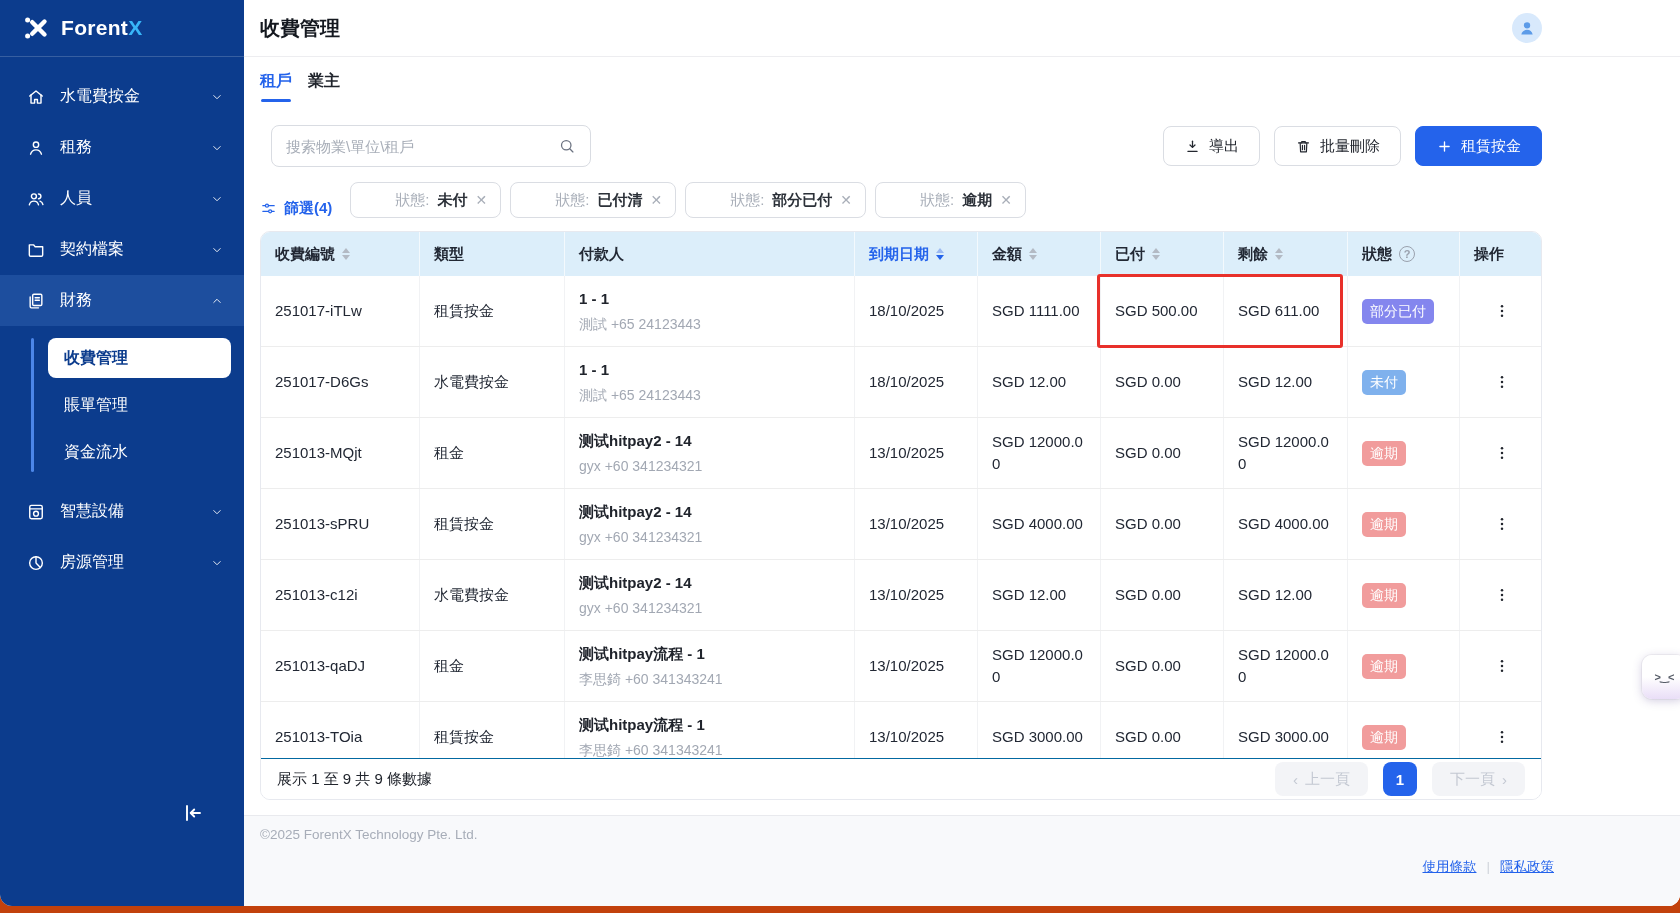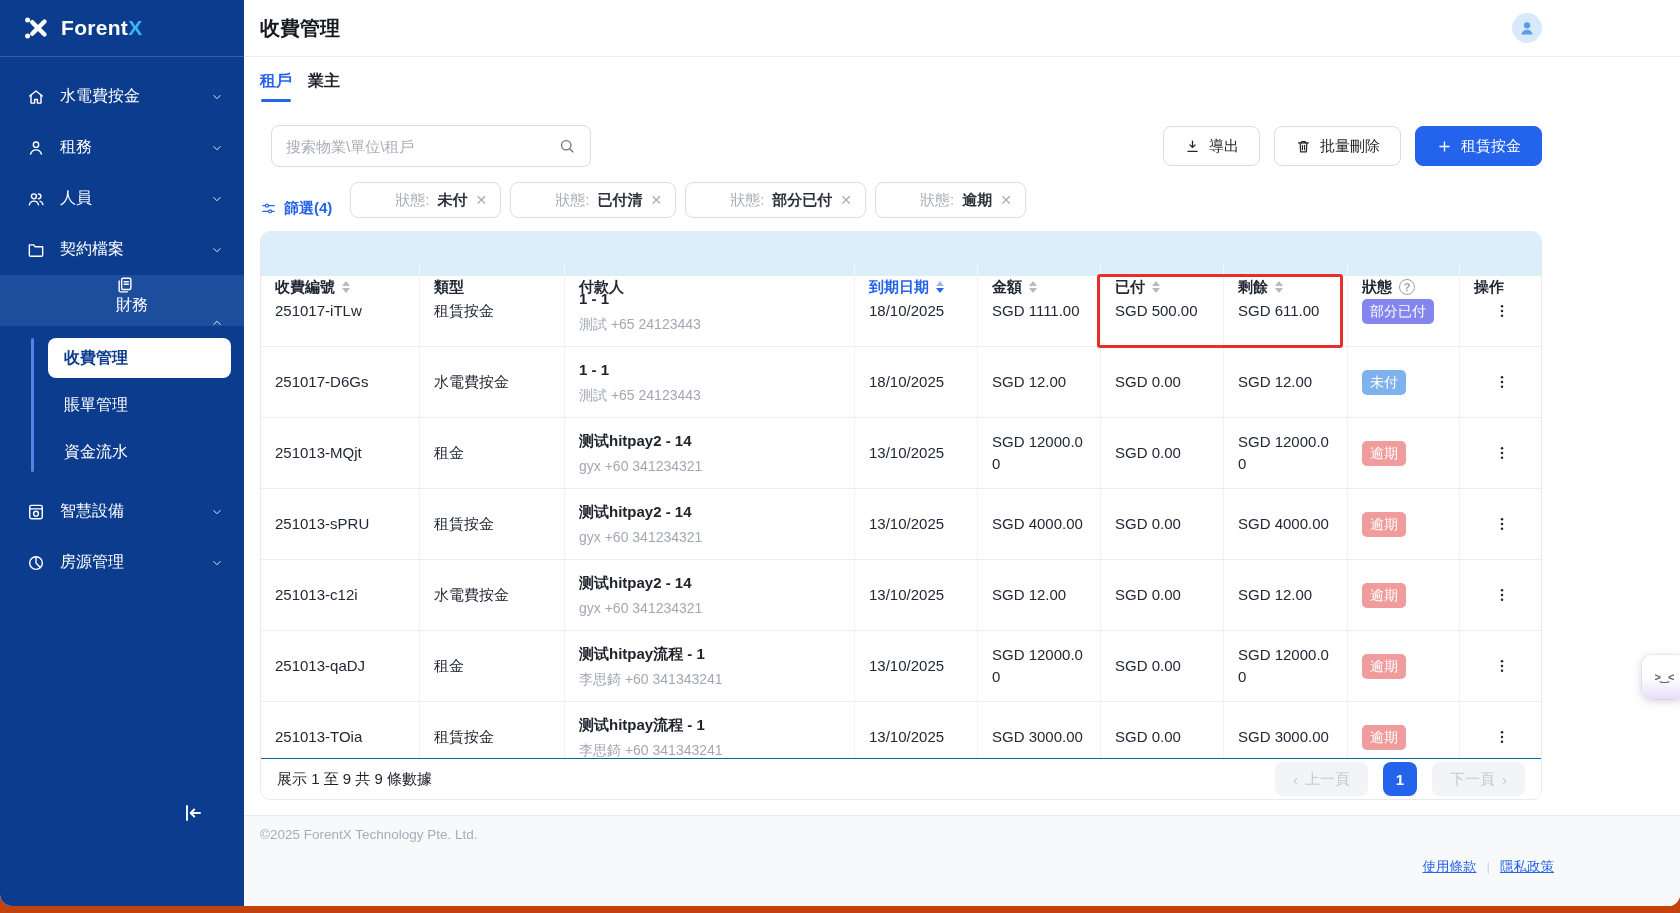--- a/index.html
+++ b/index.html
@@ -12,21 +12,21 @@
   .sidebar { width:244px; flex-shrink:0; background:var(--sidebar-bg,#0c3c8d); color:#fff;
              display:flex; flex-direction:column; position:relative; }
   .logo { height:57px; display:flex; align-items:center; gap:11px; padding-left:24px;
           border-bottom:1px solid rgba(255,255,255,.18); flex-shrink:0; }
   .logo-mark { width:26px; height:26px; display:block; }
   .logo-text { font-size:21px; font-weight:bold; letter-spacing:.3px; }
   .logo-text .accent { color:var(--logo-accent,#38b6f8); }
   .menu { padding-top:14px; }
   .menu-item { height:51px; display:flex; align-items:center; padding:0 20px 0 26px;
                font-size:16px; cursor:pointer; }
-  .menu-item.active { background:var(--sidebar-active-bg,#1d4e9e);flex-direction:column; }
+  .menu-item.active { background:var(--sidebar-active-bg,#1d4e9e); }
   .menu-item .icon { width:20px; height:20px; flex-shrink:0; color:#fff; }
   .menu-item .icon svg, .chev svg { width:100%; height:100%; display:block; }
   .menu-label { margin-left:14px; }
   .chev { margin-left:auto; width:14px; height:14px; opacity:.9; }
   .submenu { position:relative; padding:5px 0 7px; }
   .submenu::before { content:''; position:absolute; left:31px; top:12px; bottom:14px;
                      width:3px; border-radius:2px; background:#4c86e8; }
   .submenu-item { height:40px; margin:7px 13px 7px 48px; border-radius:8px; display:flex;
                   align-items:center; padding-left:16px; font-size:16px; cursor:pointer; color:#fff; }
   .submenu-item.active { background:#fff; color:var(--sidebar-bg,#0c3c8d); font-weight:bold; }
@@ -76,21 +76,21 @@
   .chip-key { color:#a8aeb8;margin-left:31px; }
   .chip-value { color:#2b3038; font-weight:600; }
   .chip-close { color:#a8aeb8; font-size:14px; cursor:pointer; line-height:1; }
 
   
   .card { margin-top:13px; border:1px solid #e7e9ef; border-radius:10px; position:relative;
           height:569px; overflow:hidden; background:#fff; }
   .trow { display:grid; grid-template-columns:159px 145px 290px 123px 123px 123px 124px 112px 81px; }
   .thead { height:44px; background:var(--thead-bg,#dceefa); }
   .th { display:flex; align-items:center; padding:0 8px 0 14px; font-size:15px; font-weight:bold;
-        color:#222834; gap:7px; border-right:1px solid rgba(255,255,255,.65); height:44px;margin-top:33px; }
+        color:#222834; gap:7px; border-right:1px solid rgba(255,255,255,.65); height:44px; }
   .th:last-child { border-right:none; }
   .th.sorted { color:var(--accent,#2463eb); }
   .sort { display:flex; flex-direction:column; align-items:center; }
   .sort i { display:block; width:0; height:0; border-left:4.5px solid transparent; border-right:4.5px solid transparent; }
   .sort .up { border-bottom:5.5px solid #b3bac4; margin-bottom:2.5px; }
   .sort .dn { border-top:5.5px solid #b3bac4; }
   .th.sorted .sort .up { border-bottom-color:#9bb9f2; }
   .th.sorted .sort .dn { border-top-color:var(--accent,#2463eb); }
   .help { width:16px; height:16px; border:1.4px solid #9aa1ad; border-radius:50%; color:#9aa1ad;
           font-size:11px; font-weight:bold; display:flex; align-items:center; justify-content:center; cursor:pointer; }

